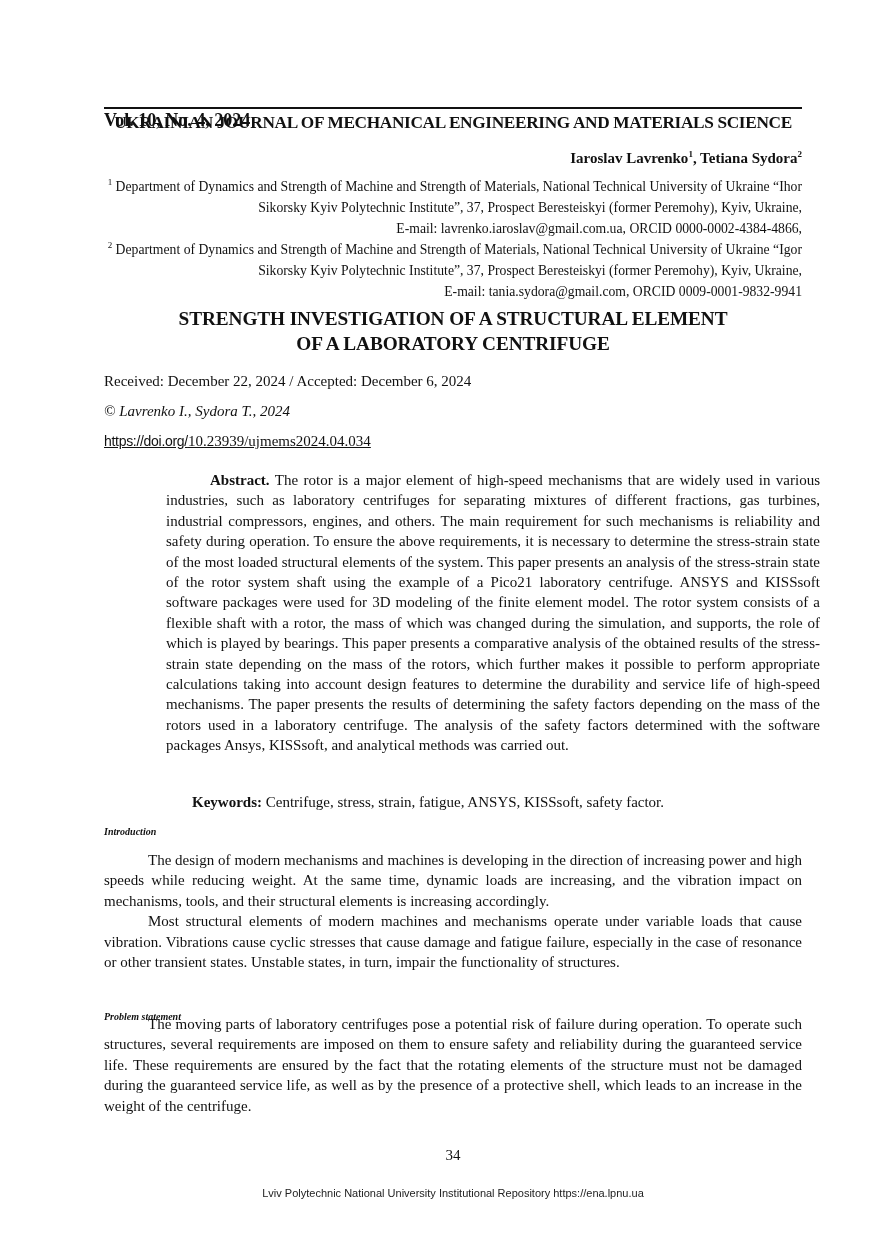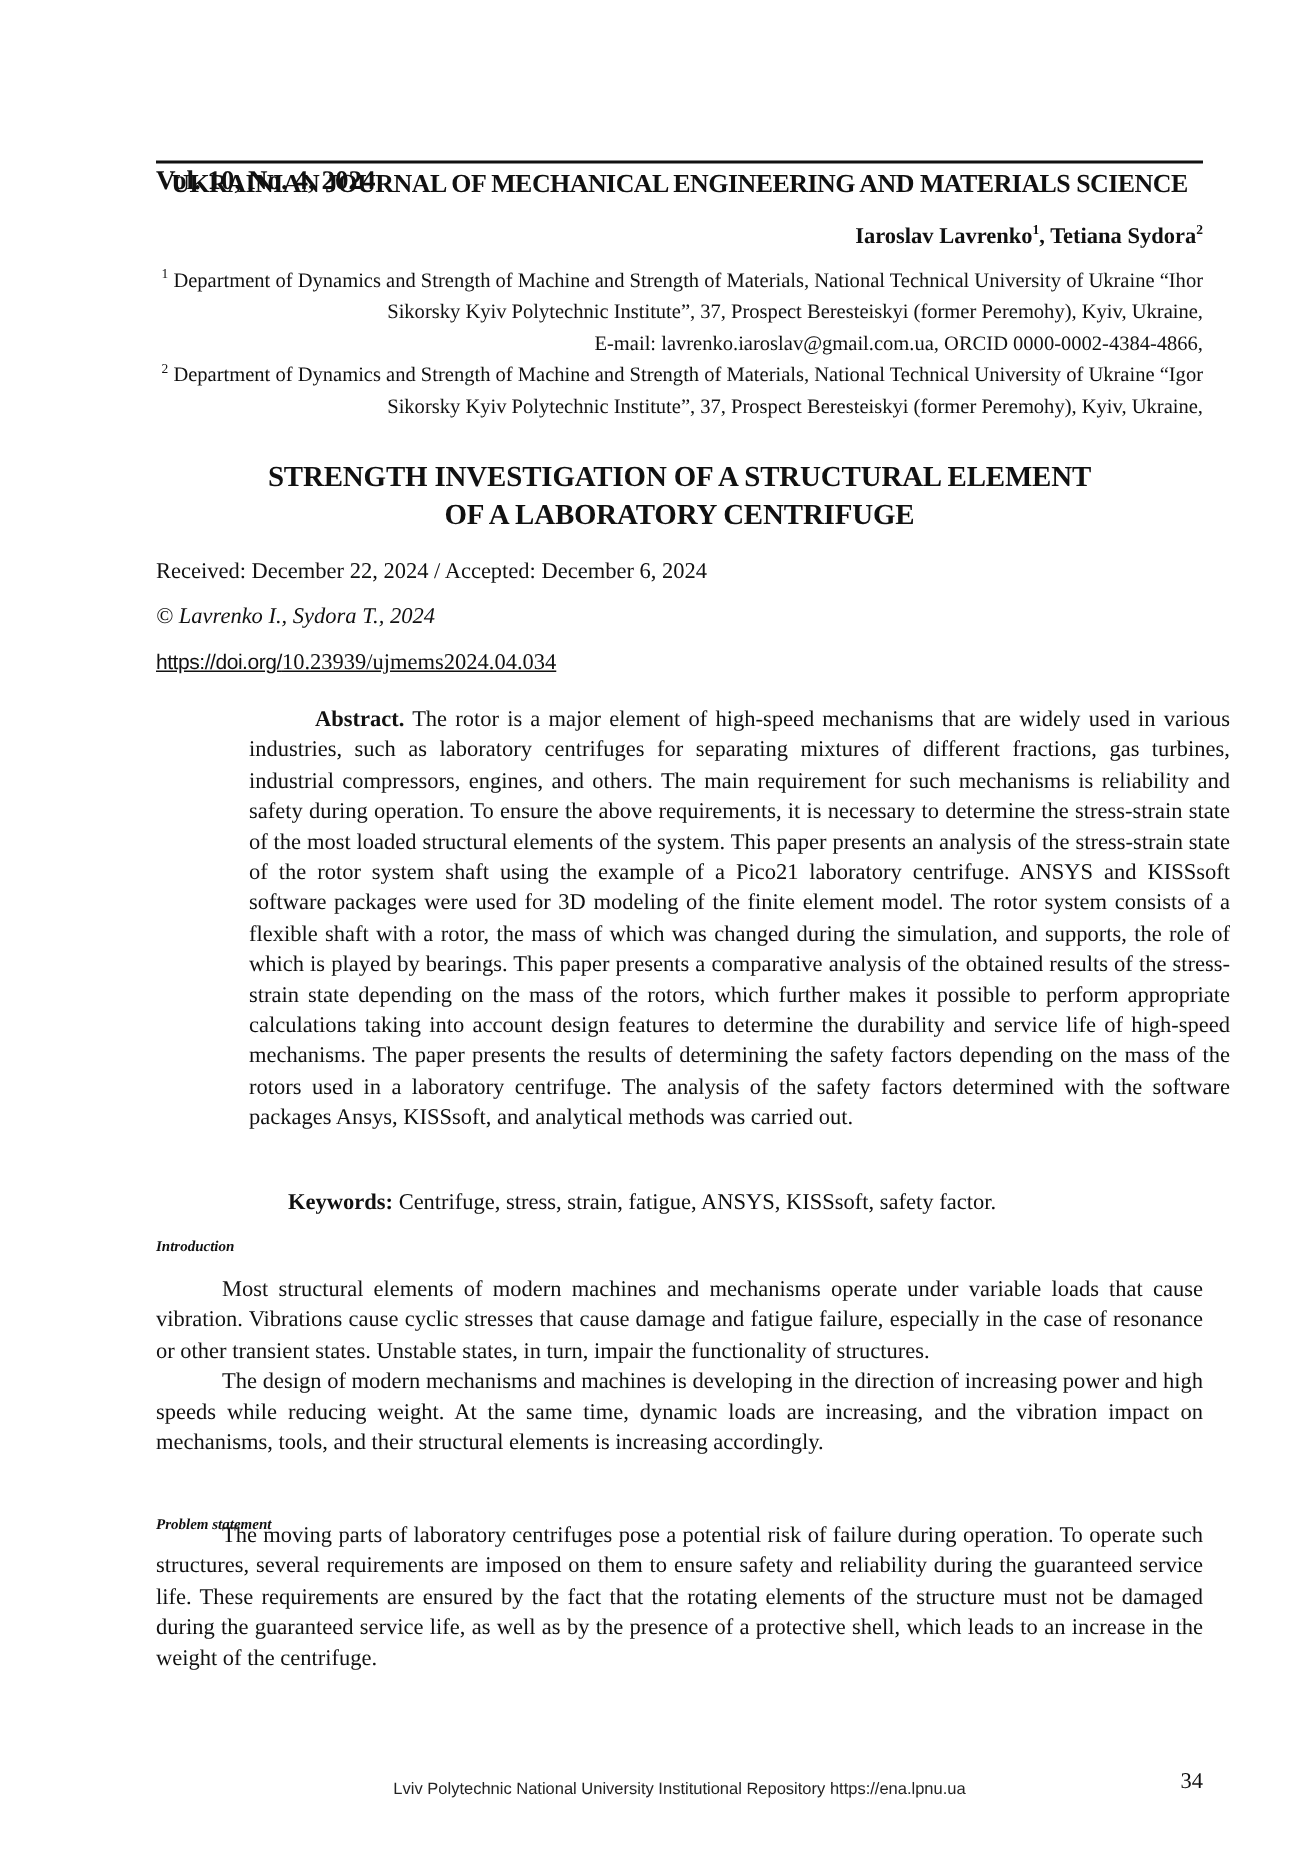--- a/index.html
+++ b/index.html
@@ -57,22 +57,22 @@
   .section-heading {
     position: absolute; left: 0; width: 698px; text-align: left;
     font-weight: bold; font-size: 10px; line-height: 18px; font-style: italic;
   }
   .body-text {
     position: absolute; left: 0; width: 698px;
     font-size: 15px; line-height: 20.4px; text-align: justify;
   }
   .body-text p { text-indent: 44px; }
   .page-number {
-    position: absolute; top: 1146px; left: 0; width: 698px; text-align: right;
-    font-size: 15px; line-height: 18px; margin-top: 33px;
+    position: absolute; top: 1146px; left: 0; width: 698px; text-align: center;
+    font-size: 15px; line-height: 18px;
   }
   .repo-footer {
     position: absolute; top: 1186px; left: 0; width: 698px; text-align: center;
     font-family: "Liberation Sans", sans-serif; font-size: 11px; color: #222; line-height: 14px;
   }
   a { color: inherit; text-decoration: none; }
 </style>
 </head>
 <body>
 
@@ -83,20 +83,21 @@
   <div class="volume">Vol. 10, No. 4, 2024</div>
 
   <div class="authors">
     <span>Iaroslav Lavrenko</span><sup>1</sup><span>, </span><span>Tetiana Sydora</span><sup>2</sup>
   </div>
 
   <div class="affil">
     <p><sup>1</sup><span> Department of Dynamics and Strength of Machine and Strength of Materials, National Technical University of Ukraine “Ihor Sikorsky Kyiv Polytechnic Institute”, 37, Prospect Beresteiskyi (former Peremohy),  Kyiv, Ukraine,</span></p>
     <p>E-mail: lavrenko.iaroslav@gmail.com.ua, ORCID 0000-0002-4384-4866,</p>
     <p><sup>2</sup><span> Department of Dynamics and Strength of Machine and Strength of Materials, National Technical University of Ukraine “Igor Sikorsky Kyiv Polytechnic Institute”, 37, Prospect Beresteiskyi (former Peremohy), Kyiv, Ukraine,</span></p>
+    <p>E-mail: tania.sydora@gmail.com, ORCID 0009-0001-9832-9941</p>
   </div>
 
   <div class="paper-title">
     <div>STRENGTH INVESTIGATION OF A STRUCTURAL ELEMENT</div>
     <div>OF A LABORATORY CENTRIFUGE</div>
   </div>
 
   <div class="dates">Received: December 22, 2024 / Accepted: December 6, 2024</div>
   <div class="copyright">© Lavrenko I., Sydora T., 2024</div>
   <div class="doi">
@@ -106,22 +107,22 @@
   <div class="abstract indent">
     <span class="lead">Abstract.</span><span> The rotor is a major element of high-speed mechanisms that are widely used in various industries, such as laboratory centrifuges for separating mixtures of different fractions, gas turbines, industrial compressors, engines, and others. The main requirement for such mechanisms is reliability and safety during operation. To ensure the above requirements, it is necessary to determine the stress-strain state of the most loaded structural elements of the system. This paper presents an analysis of the stress-strain state of the rotor system shaft using the example of a Pico21 laboratory centrifuge. ANSYS and KISSsoft software packages were used for 3D modeling of the finite element model. The rotor system consists of a flexible shaft with a rotor, the mass of which was changed during the simulation, and supports, the role of which is played by bearings. This paper presents a comparative analysis of the obtained results of the stress-strain state depending on the mass of the rotors, which further makes it possible to perform appropriate calculations taking into account design features to determine the durability and service life of high-speed mechanisms. The paper presents the results of determining the safety factors depending on the mass of the rotors used in a laboratory centrifuge. The analysis of the safety factors determined with the software packages Ansys, KISSsoft, and analytical methods was carried out.</span>
   </div>
 
   <div class="keywords">
     <b>Keywords:</b><span> Centrifuge, stress, strain, fatigue, ANSYS, KISSsoft, safety factor.</span>
   </div>
 
   <div class="section-heading" style="top:823px;">Introduction</div>
   <div class="body-text" style="top:850px;">
+    <p>The design of modern mechanisms and machines is developing in the direction of increasing power and high speeds while reducing weight. At the same time, dynamic loads are increasing, and the vibration impact on mechanisms, tools, and their structural elements is increasing accordingly.</p>
     <p>Most structural elements of modern machines and mechanisms operate under variable loads that cause vibration. Vibrations cause cyclic stresses that cause damage and fatigue failure, especially in the case of resonance or other transient states. Unstable states, in turn, impair the functionality of structures.</p>
-    <p>The design of modern mechanisms and machines is developing in the direction of increasing power and high speeds while reducing weight. At the same time, dynamic loads are increasing, and the vibration impact on mechanisms, tools, and their structural elements is increasing accordingly.</p>
   </div>
 
   <div class="section-heading" style="top:987px;margin-top:21px;">Problem statement</div>
   <div class="body-text" style="top:1014px;">
     <p>The moving parts of laboratory centrifuges pose a potential risk of failure during operation. To operate such structures, several requirements are imposed on them to ensure safety and reliability during the guaranteed service life. These requirements are ensured by the fact that the rotating elements of the structure must not be damaged during the guaranteed service life, as well as by the presence of a protective shell, which leads to an increase in the weight of the centrifuge.</p>
   </div>
 
   <div class="page-number">34</div>
   <div class="repo-footer">Lviv Polytechnic National University Institutional Repository https://ena.lpnu.ua</div>
 </div>

